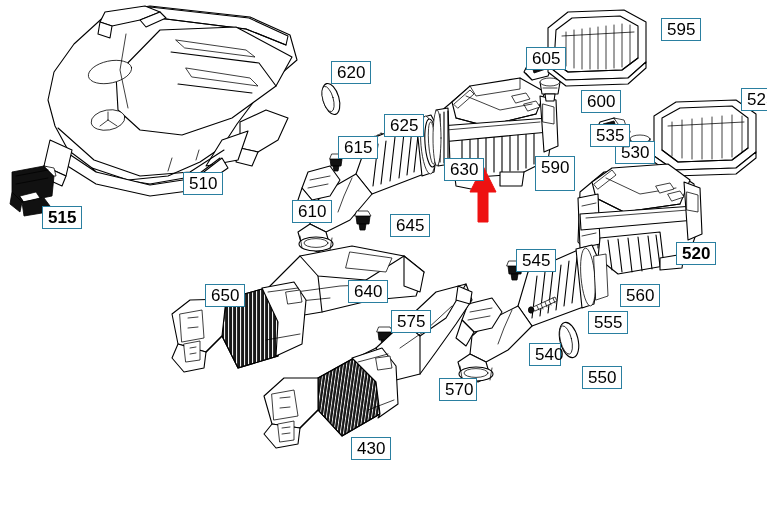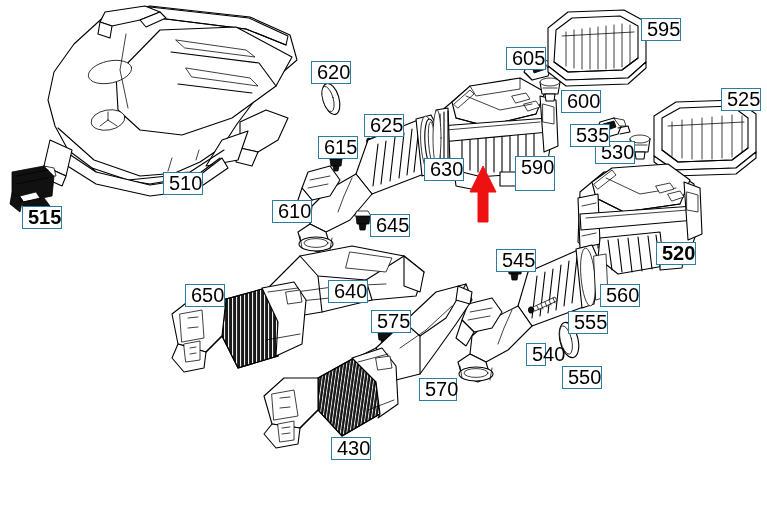--- a/index.html
+++ b/index.html
@@ -5,27 +5,28 @@
   html,body{margin:0;padding:0;background:#ffffff;}
   body{width:767px;height:506px;overflow:hidden;font-family:"Liberation Sans",sans-serif;}
   #diagram{position:relative;width:767px;height:506px;background:#fff;}
   #artwork{position:absolute;left:0;top:0;width:767px;height:506px;}
   .callout{
     position:absolute;
     border:1.6px solid #2a7fa0;
     background:#ffffff;
     color:#000000;
     font-family:"Liberation Sans",sans-serif;
-    font-size:20px;
+    font-size:17px;
     line-height:19px;
     text-align:center;
     padding:1px 5px 2px 5px;
     box-sizing:border-box;
     white-space:nowrap;
     letter-spacing:0px;
+    margin-left:20px;
   }
 </style>
 </head>
 <body>
 
 <div id="diagram">
 
   <svg id="artwork" viewBox="0 0 767 506" xmlns="http://www.w3.org/2000/svg">
     <defs>
       <style>
@@ -396,21 +397,21 @@
       <path d="M483 166 L496 192 L488 192 L488 222 L478 222 L478 192 L470 192 Z" fill="#ee1111" stroke="#ee1111" stroke-width="1"></path>
     </g>
   </svg>
 
   <div class="callout" style="left:163px;top:172px;width:40px;height:23px;">510</div>
   <div class="callout" style="left:22px;top:206px;width:40px;height:23px;font-weight:bold;">515</div>
   <div class="callout" style="left:656px;top:242px;width:40px;height:23px;font-weight:bold;">520</div>
   <div class="callout" style="left:721px;top:88px;width:40px;height:23px;">525</div>
   <div class="callout" style="left:595px;top:141px;width:40px;height:23px;">530</div>
   <div class="callout" style="left:570px;top:124px;width:40px;height:23px;">535</div>
-  <div class="callout" style="left:526px;top:343px;width:20px;height:23px;">540</div>
+  <div class="callout" style="left:509px;top:343px;width:32px;height:23px;">540</div>
   <div class="callout" style="left:496px;top:249px;width:40px;height:23px;">545</div>
   <div class="callout" style="left:562px;top:366px;width:40px;height:23px;">550</div>
   <div class="callout" style="left:568px;top:311px;width:40px;height:23px;">555</div>
   <div class="callout" style="left:600px;top:284px;width:40px;height:23px;">560</div>
   <div class="callout" style="left:419px;top:378px;width:38px;height:23px;">570</div>
   <div class="callout" style="left:371px;top:310px;width:40px;height:23px;">575</div>
   <div class="callout" style="left:331px;top:437px;width:40px;height:23px;">430</div>
   <div class="callout" style="left:515px;top:156px;width:40px;height:35px;">590</div>
   <div class="callout" style="left:641px;top:18px;width:40px;height:23px;">595</div>
   <div class="callout" style="left:561px;top:90px;width:40px;height:23px;">600</div>

